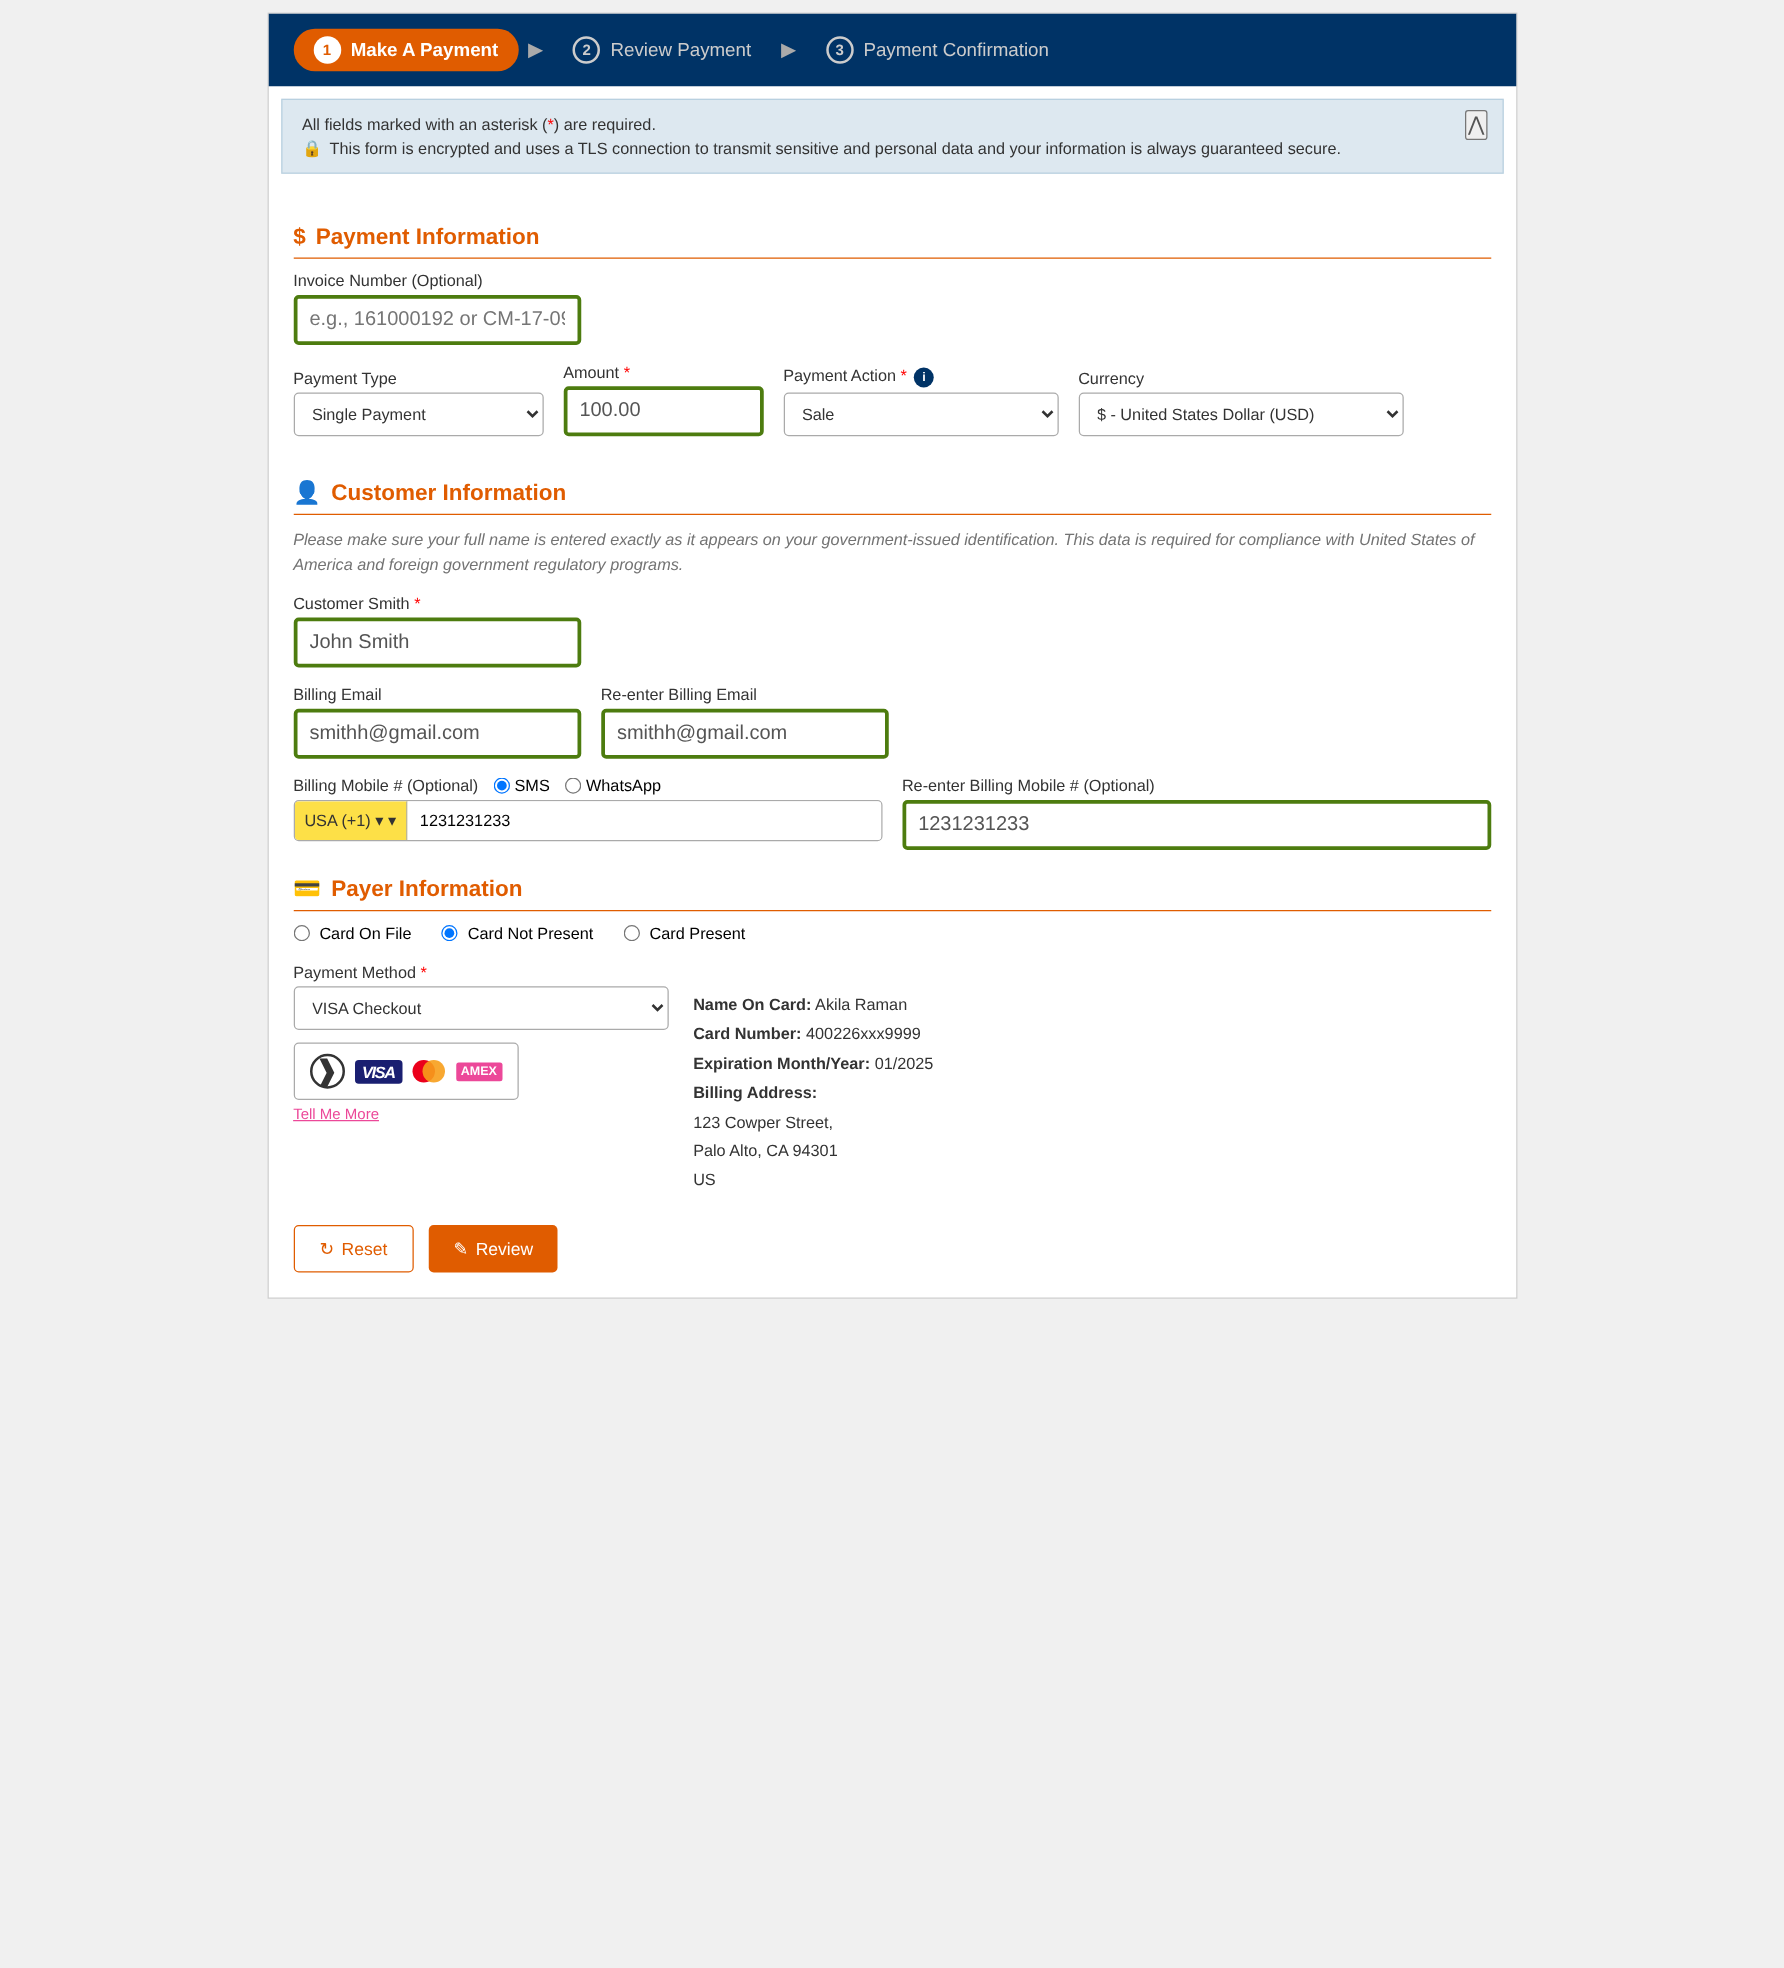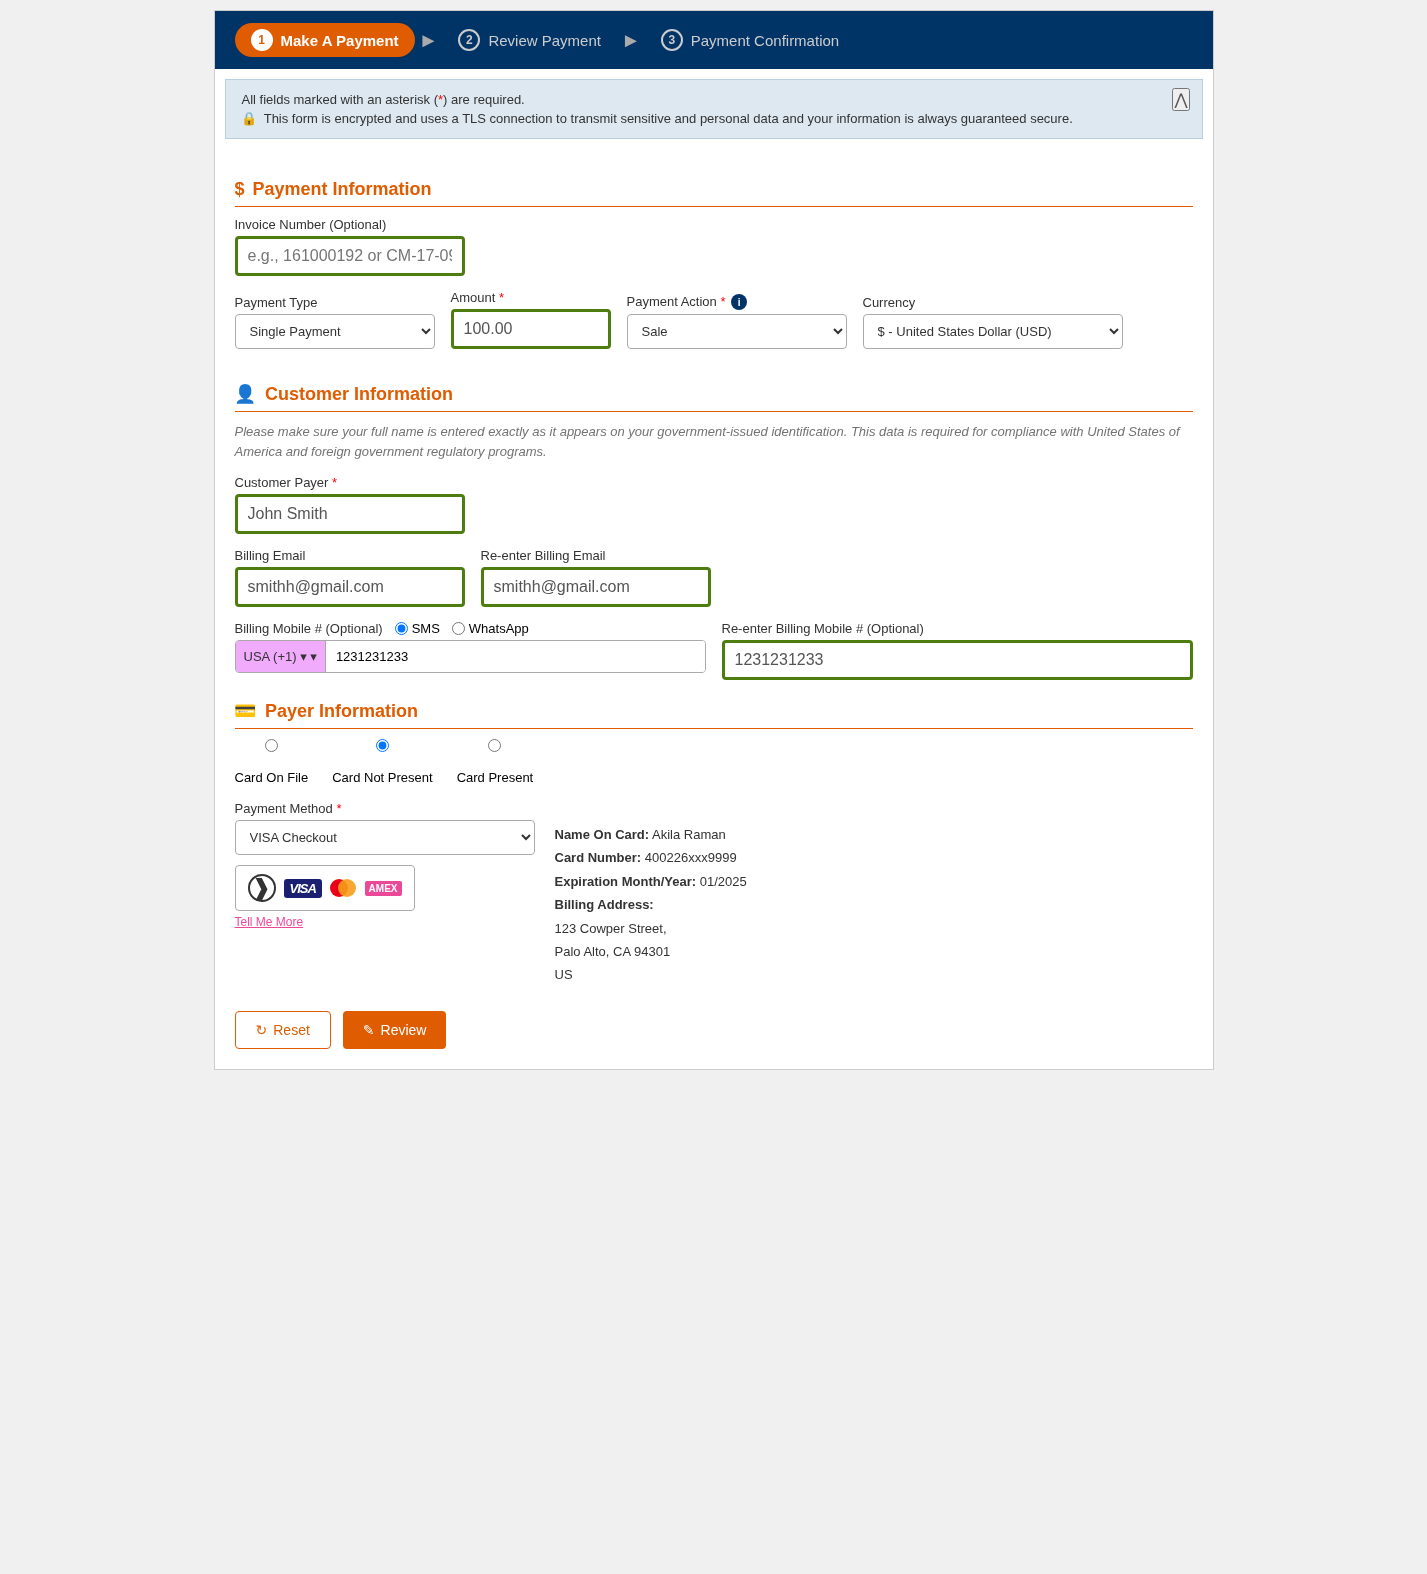--- a/index.html
+++ b/index.html
@@ -51,28 +51,28 @@
     .memo-security-note { font-size: 12px; color: #555; margin-top: 4px; }
 
     
     .compliance-note { font-style: italic; color: #737373; font-size: 13px; margin-bottom: 14px; line-height: 1.5; }
 
     
     .phone-row { display: flex; gap: 16px; margin-bottom: 14px; }
     .phone-label-row { display: flex; align-items: center; gap: 12px; margin-bottom: 4px; }
     .phone-group { flex: 1; }
     .phone-input-wrap { display: flex; border: 1px solid #aaa; border-radius: 4px; overflow: hidden; }
-    .phone-country { padding: 8px 8px; background: #f0abfc; border-right: 1px solid #aaa; font-size: 13px; color: #333; cursor: pointer; white-space: nowrap; }
+    .phone-country { padding: 8px 8px; background: #fde047; border-right: 1px solid #aaa; font-size: 13px; color: #333; cursor: pointer; white-space: nowrap; }
     .phone-country::after { content: ' ▾'; }
     .phone-num-input { flex: 1; padding: 8px 10px; border: none; font-size: 13px; outline: none; }
     .reenter-phone-group { flex: 1; }
 
     
     .payer-radio-row { display: flex; align-items: center; gap: 24px; margin-bottom: 16px; font-size: 13px; }
-    .payer-radio-item { display: flex; align-items: center; gap: 18px; flex-direction: column; }
+    .payer-radio-item { display: flex; align-items: center; gap: 8px; }
 
     .payment-method-row { display: flex; gap: 20px; align-items: flex-start; }
     .payment-method-left { flex: 1; max-width: 300px; }
     .card-logos { display: flex; align-items: center; gap: 8px; margin-top: 10px; border: 1px solid #aaa; border-radius: 4px; padding: 8px 12px; width: 180px; }
     .tell-me-more { font-size: 12px; color: #ec4899; text-decoration: underline; cursor: pointer; margin-top: 4px; }
 
     .card-info-box { font-size: 13px; color: #333; line-height: 1.8; }
 
     
     .visa-logo { background: #1a1f71; color: #fff; font-weight: bold; font-size: 13px; padding: 2px 6px; border-radius: 3px; font-style: italic; letter-spacing: -1px; }
@@ -170,21 +170,21 @@
 
     <div class="section-header">
       <span class="section-icon">👤</span>
       <span>Customer Information</span>
     </div>
 
     <div class="compliance-note">Please make sure your full name is entered exactly as it appears on your government-issued identification. This data is required for compliance with United States of America and foreign government regulatory programs.</div>
 
     <div class="form-group">
       <label class="form-label">
-        <span>Customer Payer</span><span class="required-star"> *</span>
+        <span>Customer Smith</span><span class="required-star"> *</span>
       </label>
       <input class="form-input" type="text" style="width: 230px;" value="John Smith">
     </div>
 
     <div class="form-row">
       <div class="form-group" style="max-width:230px;">
         <label class="form-label">Billing Email</label>
         <input class="form-input" type="email" value="smithh@gmail.com" style="">
       </div>
       <div class="form-group" style="max-width:230px;">

